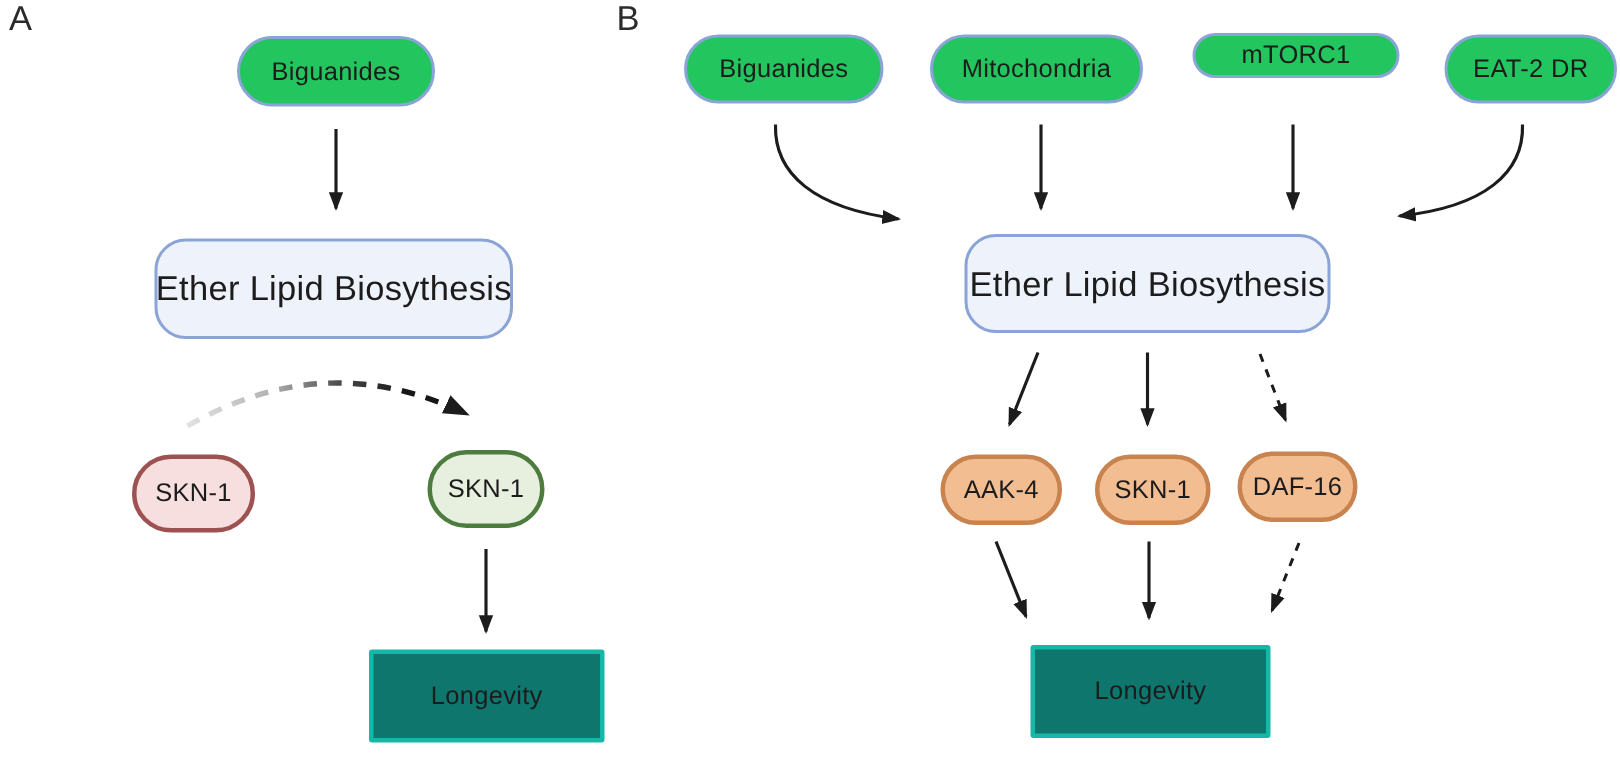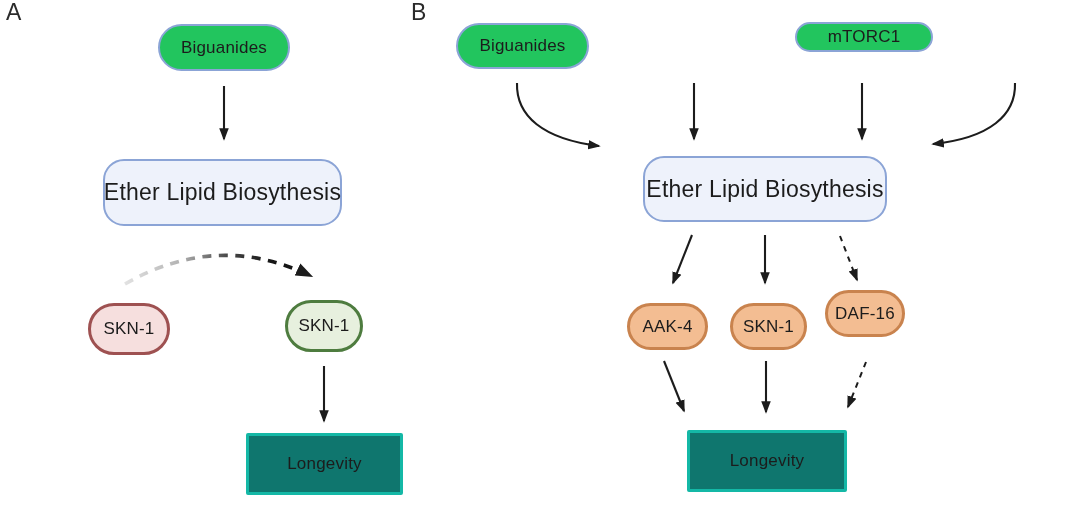--- a/index.html
+++ b/index.html
@@ -115,27 +115,29 @@
   <div class="node pill-red" style="left:88px; top:303px; width:82px; height:52px;">SKN-1</div>
 
   <div class="node pill-green" style="left:285px; top:300px; width:78px; height:52px;">SKN-1</div>
 
   <div class="node rect-blue" style="left:246px; top:433px; width:157px; height:62px;">Longevity</div>
 
   <div class="panel-label" style="left:411px; top:-1px;">B</div>
 
   <div class="node pill-blue" style="left:456px; top:23px; width:133px; height:46px;">Biguanides</div>
 
+  <div class="node pill-blue" style="left:620px; top:23px; width:142px; height:46px;">Mitochondria</div>
 
   <div class="node pill-blue" style="left:795px; top:22px; width:138px; height:30px;">mTORC1</div>
 
+  <div class="node pill-blue" style="left:963px; top:23px; width:115px; height:46px;">EAT-2 DR</div>
 
   <div class="node box-blue" style="left:643px; top:156px; width:244px; height:66px;">Ether Lipid Biosythesis</div>
 
   <div class="node pill-orange" style="left:627px; top:303px; width:81px; height:47px;">AAK-4</div>
 
   <div class="node pill-orange" style="left:730px; top:303px; width:77px; height:47px;">SKN-1</div>
 
-  <div class="node pill-orange" style="left:825px; top:290px; width:80px; height:47px;">DAF-16</div>
+  <div class="node pill-orange" style="left:825px; top:301px; width:80px; height:47px;">DAF-16</div>
 
   <div class="node rect-blue" style="left:687px; top:430px; width:160px; height:62px;">Longevity</div>
 
 </div>
 
 </body></html>

